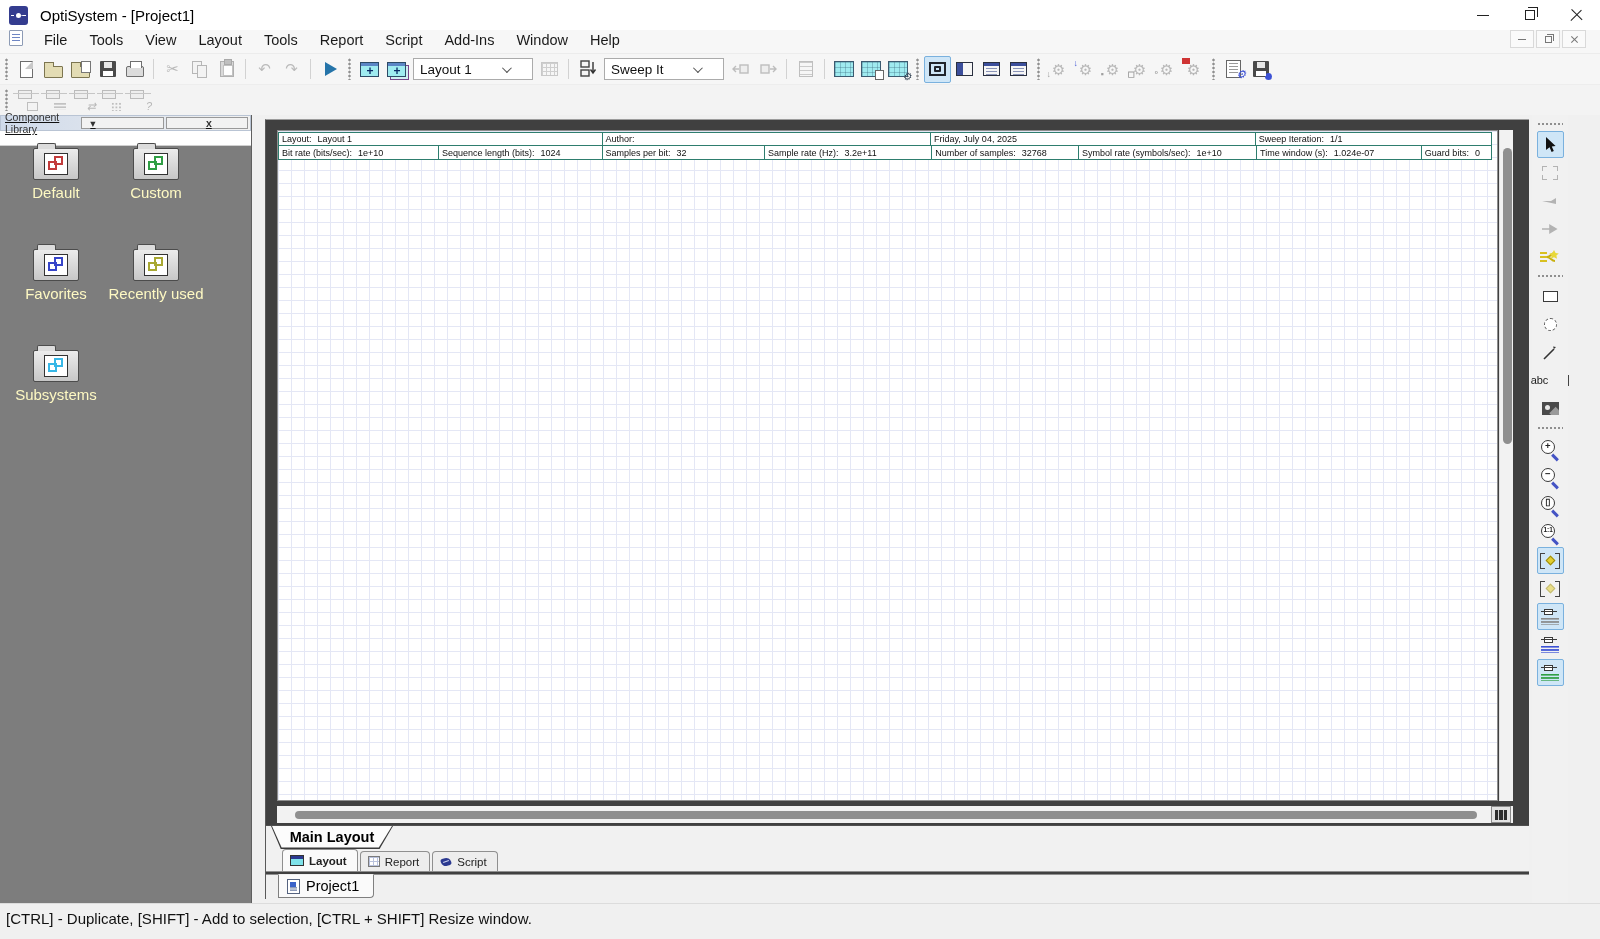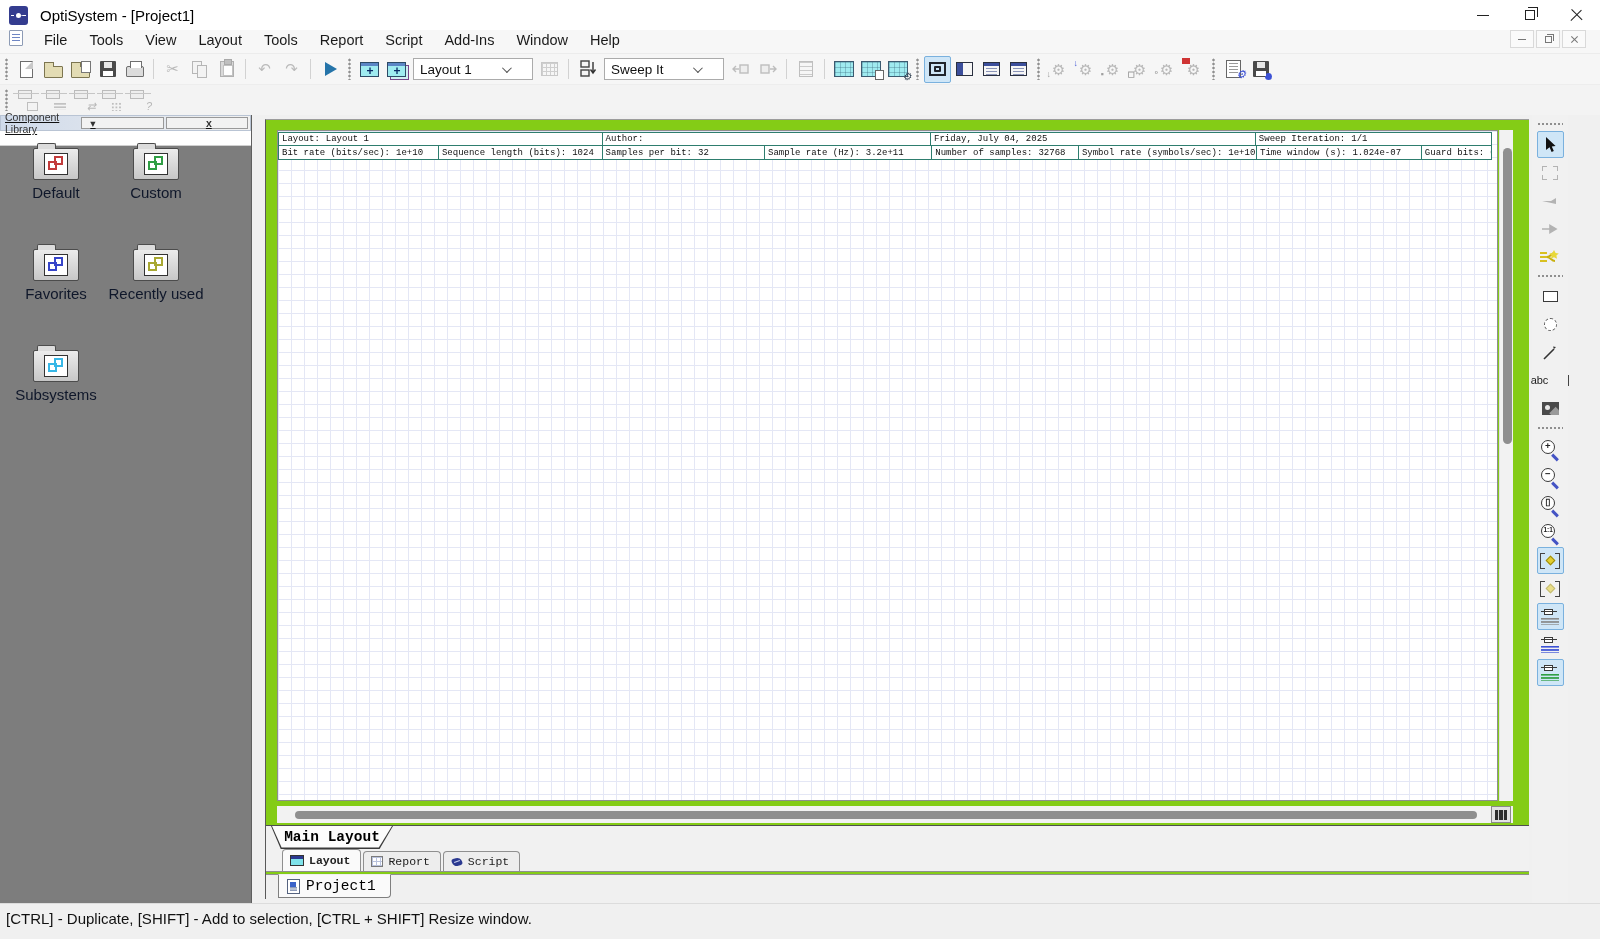--- a/index.html
+++ b/index.html
@@ -151,25 +151,25 @@
   .lib-strip { height:15px; background:#fff; border-bottom:1px solid #cfcfcf; }
   .lib-body { position:relative; height:calc(100% - 31px); }
   .lib-item { position:absolute; width:104px; display:flex; flex-direction:column; align-items:center; }
   .folder { width:46px; height:32px; background:linear-gradient(#ececec,#c7c7c7); border:1px solid #4c4c4c;
     border-radius:2px; position:relative; display:flex; align-items:center; justify-content:center; }
   .folder::before { content:""; position:absolute; top:-6px; left:3px; width:17px; height:5px;
     background:#dcdcdc; border:1px solid #4c4c4c; border-bottom:none; border-radius:2px 2px 0 0; }
   .fsq { position:relative; width:24px; height:22px; background:#fff; border:1px solid #333; }
   .fsq i { position:absolute; width:9px; height:9px; border:2.4px solid currentColor; }
   .fsq i.a { left:3px; top:7px; } .fsq i.b { left:9px; top:2px; }
-  .lib-item .lbl { margin-top:4px; font-size:15px; color:#0f172a; white-space:nowrap; }
+  .lib-item .lbl { margin-top:4px; font-size:15px; color:#fef9c3; white-space:nowrap; }
 
   
   .mdi-child { position:absolute; left:265px; top:119px; width:1264px; height:780px;
-    background:#84cc16; border-left:1px solid #595959; border-top:1px solid #9c9c9c;font-family:Liberation Mono, monospace; }
+    background:#404040; border-left:1px solid #595959; border-top:1px solid #9c9c9c; }
   .canvas { position:absolute; left:11px; top:10px; width:1221px; height:671px; background:#fff;
     border:1px solid #8e8e8e;
     background-image:linear-gradient(#e4e7f5 1px,transparent 1px),
       linear-gradient(90deg,#e4e7f5 1px,transparent 1px);
     background-size:13px 13px; }
   .hdr-table { position:absolute; left:0; top:1px; right:5px; border:1px solid #2e7d6e; background:#fff; }
   .hrow { display:flex; height:13px; }
   .hrow.r1 { border-bottom:1px solid #2e7d6e; }
   .hcell { display:flex; align-items:center; border-right:1px solid #2e7d6e; padding-left:3px;
     font-size:9px; line-height:10px; white-space:nowrap; overflow:hidden; }

